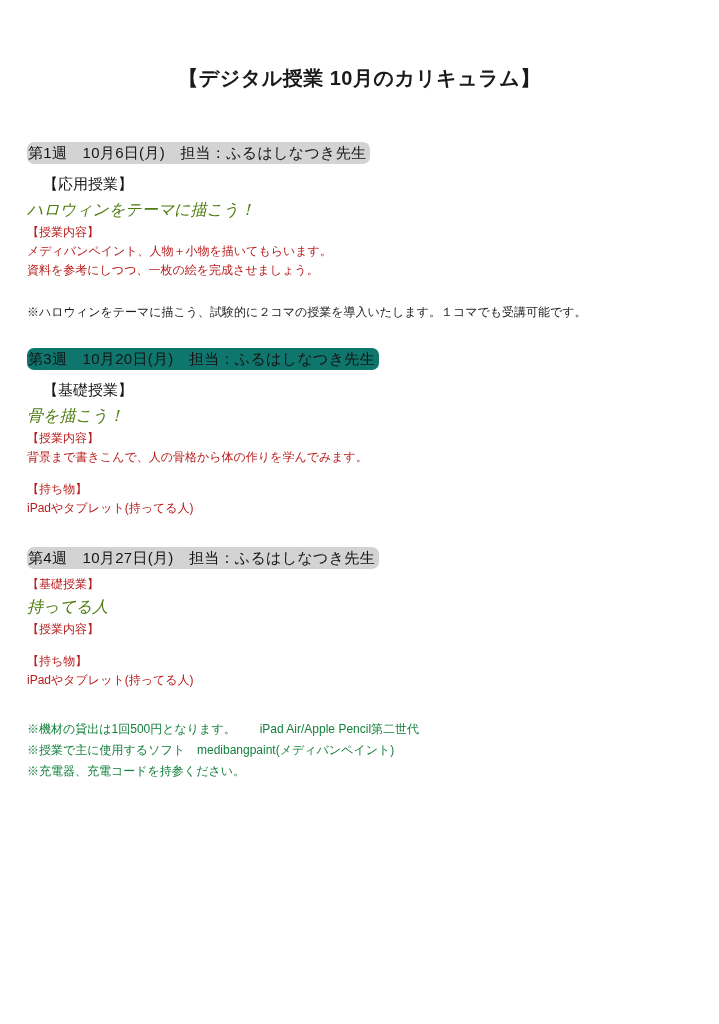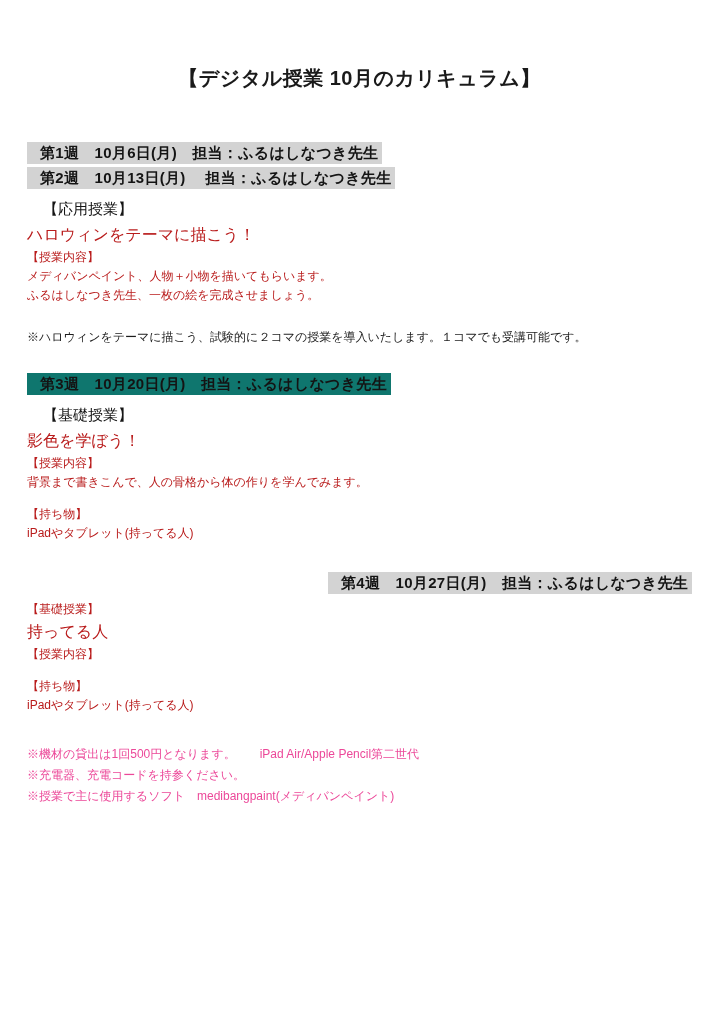--- a/index.html
+++ b/index.html
@@ -1,15 +1,15 @@
 <!DOCTYPE html>
 <html><head>
 <meta charset="utf-8">
 <style>
-  * { margin: 0; padding: 0; box-sizing: border-box; }
+  * { margin: 0; padding: 0; box-sizing: border-box; border-radius: 7px; }
   html, body { background: #ffffff; }
   .page {
     position: relative;
     width: 719px;
     height: 1024px;
     background: #ffffff;
     overflow: hidden;
     font-family: "Liberation Sans", sans-serif;
     color: #111111;
   }
@@ -24,104 +24,102 @@
     font-weight: bold;
     letter-spacing: 0.5px;
     color: #1a1a1a;
   }
   .week-header-row { line-height: 0; }
   .week-header {
     display: inline-block;
     background: #d3d3d3;
     color: #141414;
     font-size: 15px;
-    font-weight: 700;
+    font-weight: 400;
     line-height: 21px;
-    padding: 0 4px 1px 13px;
+    padding: 0 4px 1px 1px;
     letter-spacing: 0.3px;
   }
   .row-w1 { margin-top: 47px; }
   .row-w2 { margin-top: 3px; }
   .row-w3 { margin-top: 26px; }
-  .row-w4 { margin-top: 29px; text-align: right; }
+  .row-w4 { margin-top: 29px; }
   .label-large {
     font-size: 15px;
     line-height: 26px;
     color: #161616;
   }
   .first-after-header { margin-top: 7px; margin-left: 16px; }
   .lesson-title {
     font-size: 16px;
     line-height: 26px;
-    color: #b91c1c;
+    color: #4d7c0f;
+    font-style: italic;
   }
   .label-small, .body-line {
     font-size: 12px;
     line-height: 19px;
     color: #b91c1c;
   }
   .items-gap { margin-top: 13px; }
   .request-note {
     margin-top: 23px;
     font-size: 12px;
     line-height: 19px;
     color: #1c1c1c;
   }
   .footer-notes {
     margin-top: 29px;
   }
   .footer-note {
     font-size: 12px;
     line-height: 21px;
-    color: #ec4899;
+    color: #15803d;
   }
   .small-first { margin-top: 6px; }
 </style>
 </head>
 <body>
 
 <div class="page">
   <h1 class="doc-title">【デジタル授業 10月のカリキュラム】</h1>
 
   <div class="content">
 
     <div class="week-header-row row-w1">
       <span class="week-header" style="background: rgb(211, 211, 211);">第1週　10月6日(月)　担当：ふるはしなつき先生</span>
     </div>
-    <div class="week-header-row row-w2">
-      <span class="week-header" style="background: rgb(211, 211, 211);">第2週　10月13日(月)　 担当：ふるはしなつき先生</span>
-    </div>
 
     <div class="label-large first-after-header">【応用授業】</div>
     <div class="lesson-title">ハロウィンをテーマに描こう！</div>
     <div class="label-small">【授業内容】</div>
     <div class="body-line">メディバンペイント、人物＋小物を描いてもらいます。</div>
-    <div class="body-line">ふるはしなつき先生、一枚の絵を完成させましょう。</div>
+    <div class="body-line">資料を参考にしつつ、一枚の絵を完成させましょう。</div>
 
     <div class="request-note">※ハロウィンをテーマに描こう、試験的に２コマの授業を導入いたします。１コマでも受講可能です。</div>
 
     <div class="week-header-row row-w3">
       <span class="week-header" style="background: #0f766e;">第3週　10月20日(月)　担当：ふるはしなつき先生</span>
     </div>
     <div class="label-large first-after-header">【基礎授業】</div>
-    <div class="lesson-title">影色を学ぼう！</div>
+    <div class="lesson-title">骨を描こう！</div>
     <div class="label-small">【授業内容】</div>
     <div class="body-line">背景まで書きこんで、人の骨格から体の作りを学んでみます。</div>
     <div class="label-small items-gap">【持ち物】</div>
     <div class="body-line">iPadやタブレット(持ってる人)</div>
 
     <div class="week-header-row row-w4">
       <span class="week-header" style="background: rgb(211, 211, 211);">第4週　10月27日(月)　担当：ふるはしなつき先生</span>
     </div>
     <div class="label-small small-first">【基礎授業】</div>
     <div class="lesson-title">持ってる人</div>
     <div class="label-small">【授業内容】</div>
     <div class="label-small items-gap">【持ち物】</div>
     <div class="body-line">iPadやタブレット(持ってる人)</div>
 
     <div class="footer-notes">
       <div class="footer-note">※機材の貸出は1回500円となります。　　iPad Air/Apple Pencil第二世代</div>
+      <div class="footer-note">※授業で主に使用するソフト　medibangpaint(メディバンペイント)</div>
       <div class="footer-note">※充電器、充電コードを持参ください。</div>
-      <div class="footer-note">※授業で主に使用するソフト　medibangpaint(メディバンペイント)</div>
     </div>
 
   </div>
 </div>
 
 </body></html>

